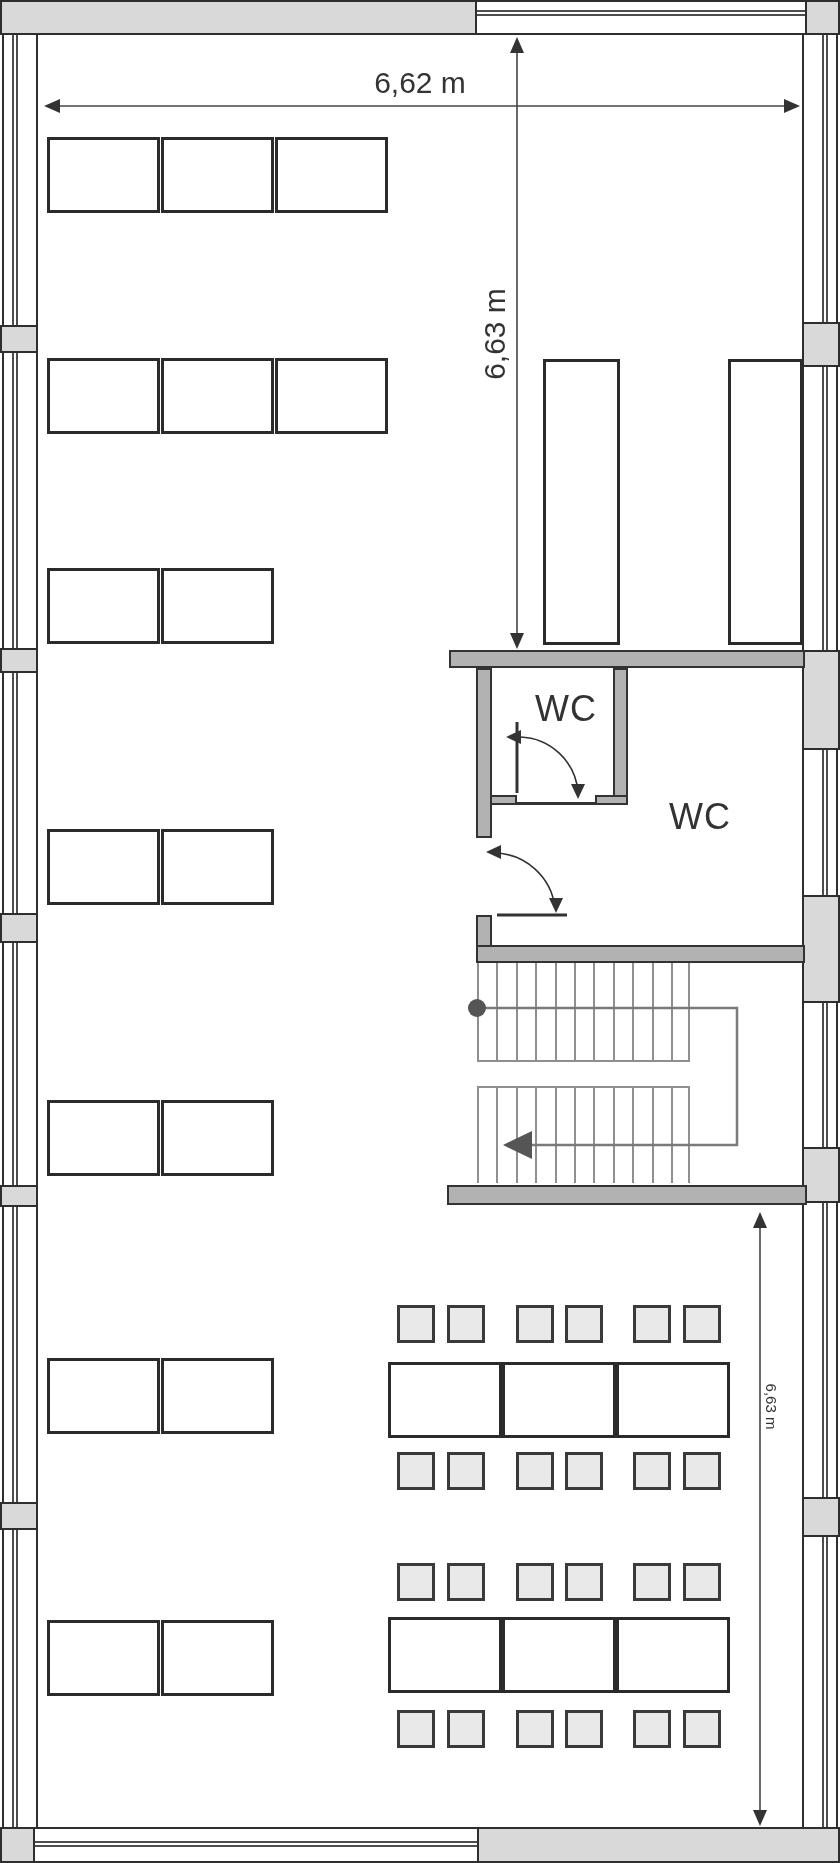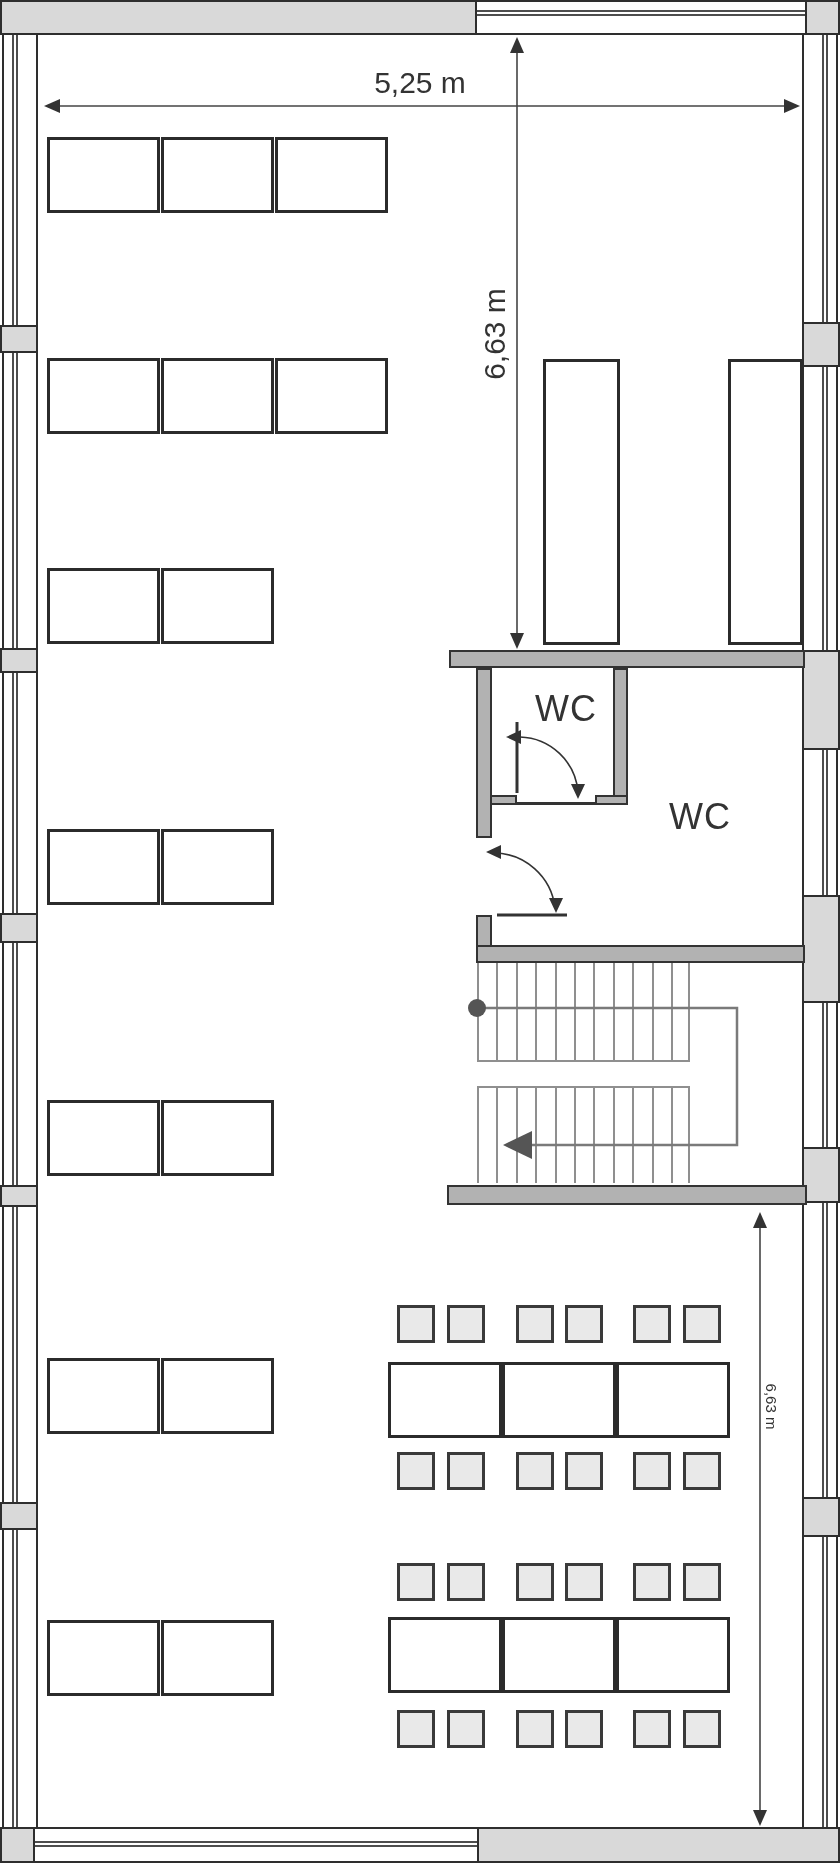--- a/index.html
+++ b/index.html
@@ -182,21 +182,21 @@
       <polygon points="556,913 549,898 563,898" fill="#333"></polygon>
     </g>
 
     <g>
       <polyline points="477,1008 737,1008 737,1145 513,1145" fill="none" stroke="#7a7a7a" stroke-width="2.5"></polyline>
       <circle cx="477" cy="1008" r="9" fill="#555"></circle>
       <polygon points="503,1145 532,1131 532,1159" fill="#555"></polygon>
     </g>
   </svg>
 
-  <div class="lbl dim-lbl-big" style="left:320px;top:66px;width:200px;height:36px;">5,25 m</div>
+  <div class="lbl dim-lbl-big" style="left:320px;top:66px;width:200px;height:36px;">6,62 m</div>
 
   <div class="lbl dim-lbl-big rot-ccw" style="left:434px;top:318px;width:120px;height:32px;">6,63 m</div>
 
   <div class="lbl dim-lbl-small rot-cw" style="left:711px;top:1398px;width:120px;height:17px;">6,63 m</div>
 
   <div class="lbl wc-lbl" style="left:506px;top:688px;width:120px;height:40px;">WC</div>
 
   <div class="lbl wc-lbl" style="left:640px;top:796px;width:120px;height:40px;">WC</div>
 
 </div>

